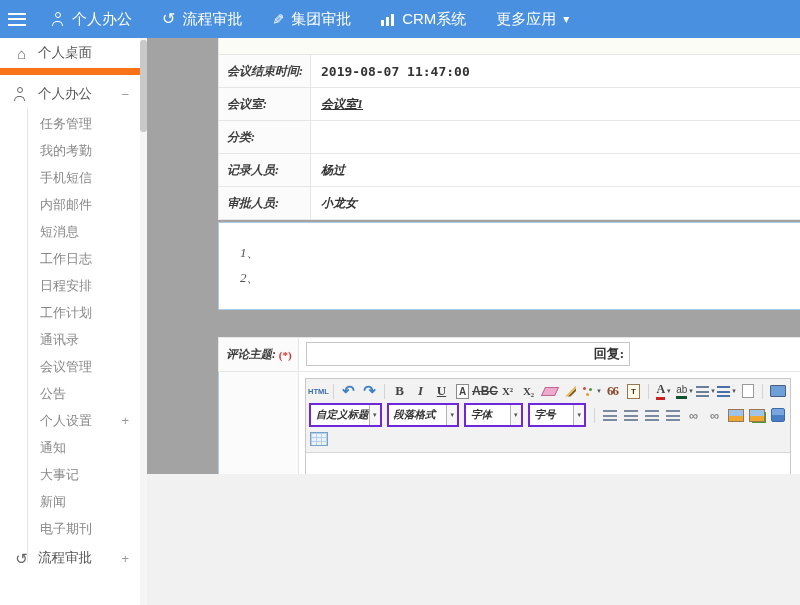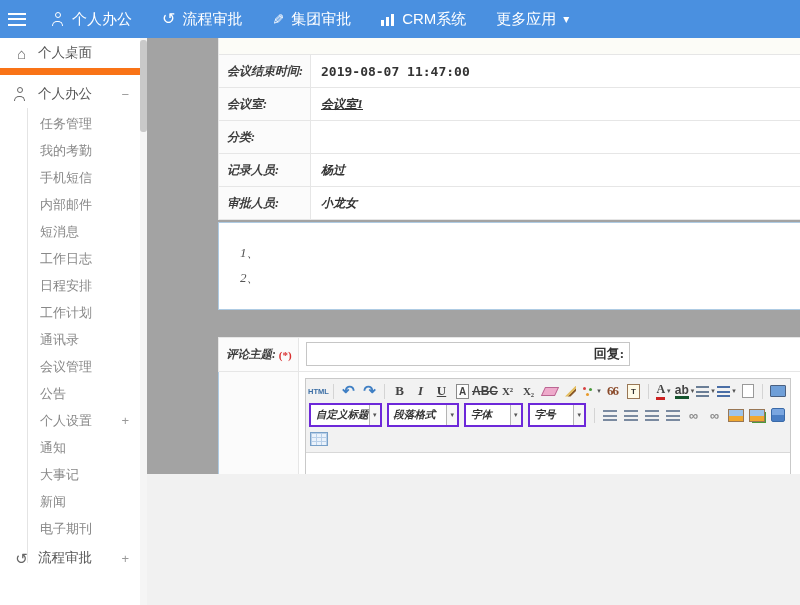--- a/index.html
+++ b/index.html
@@ -100,21 +100,21 @@
   .tbtn.broom .g{width:11px;height:11px;background:linear-gradient(135deg,#e3bd62 0 62%,#8a5a2b 62%);
                  clip-path:polygon(0 100%,100% 0,100% 50%,50% 100%);}
   .tbtn.dots .g{position:relative;width:13px;height:11px;}
   .tbtn.dots .g::before{content:"";position:absolute;left:1px;top:1px;width:3px;height:3px;border-radius:50%;
                         background:#d64040;box-shadow:6px 1px 0 #4a9a3c,3px 6px 0 #e89a2a;}
   .tbtn.quote .g{font-family:"Liberation Serif",serif;font-weight:bold;color:#8a4a2a;font-size:13px;letter-spacing:-1px;}
   .tbtn.clip .g{width:11px;height:13px;border:1px solid #997755;background:#fffbe8;font-size:8px;
                 font-weight:bold;color:#333;}
   .tbtn.colorA .g{font-weight:bold;font-family:"Liberation Serif",serif;font-size:12px;
                   border-bottom:3px solid #cc2222;line-height:11px;height:14px;}
-  .tbtn.hilite .g{font-size:12px;font-weight:bold;border-bottom:3px solid #14532d;height:12px;}
+  .tbtn.hilite .g{font-size:10px;font-weight:normal;border-bottom:3px solid #14532d;height:12px;}
   .tbtn.ol .g,.tbtn.ul .g{width:13px;height:11px;
        background:repeating-linear-gradient(to bottom,#6a7e96 0 2px,transparent 2px 4.5px);}
   .tbtn.ul .g{background:repeating-linear-gradient(to bottom,#4a6ea6 0 2px,transparent 2px 4.5px);}
   .tbtn.page .g{width:10px;height:12px;border:1px solid #999;background:#fff;}
   .tbtn.screen .g{width:14px;height:10px;border:1px solid #4a6080;background:#6f9fd8;border-radius:1px;}
   .tbtn.dd{border:2px solid #6d28d9;background:#fff;height:20px;padding:0;margin:1px 4px 1px 1px;
            justify-content:space-between;overflow:hidden;}
   .tbtn.dd .g{font-size:10.5px;font-family:"Liberation Serif",serif;font-style:italic;font-weight:bold;
               color:#333;padding-left:5px;white-space:nowrap;}
   .tbtn.dd .car{border-left:1px solid #b4b4b4;height:20px;display:flex;align-items:center;

